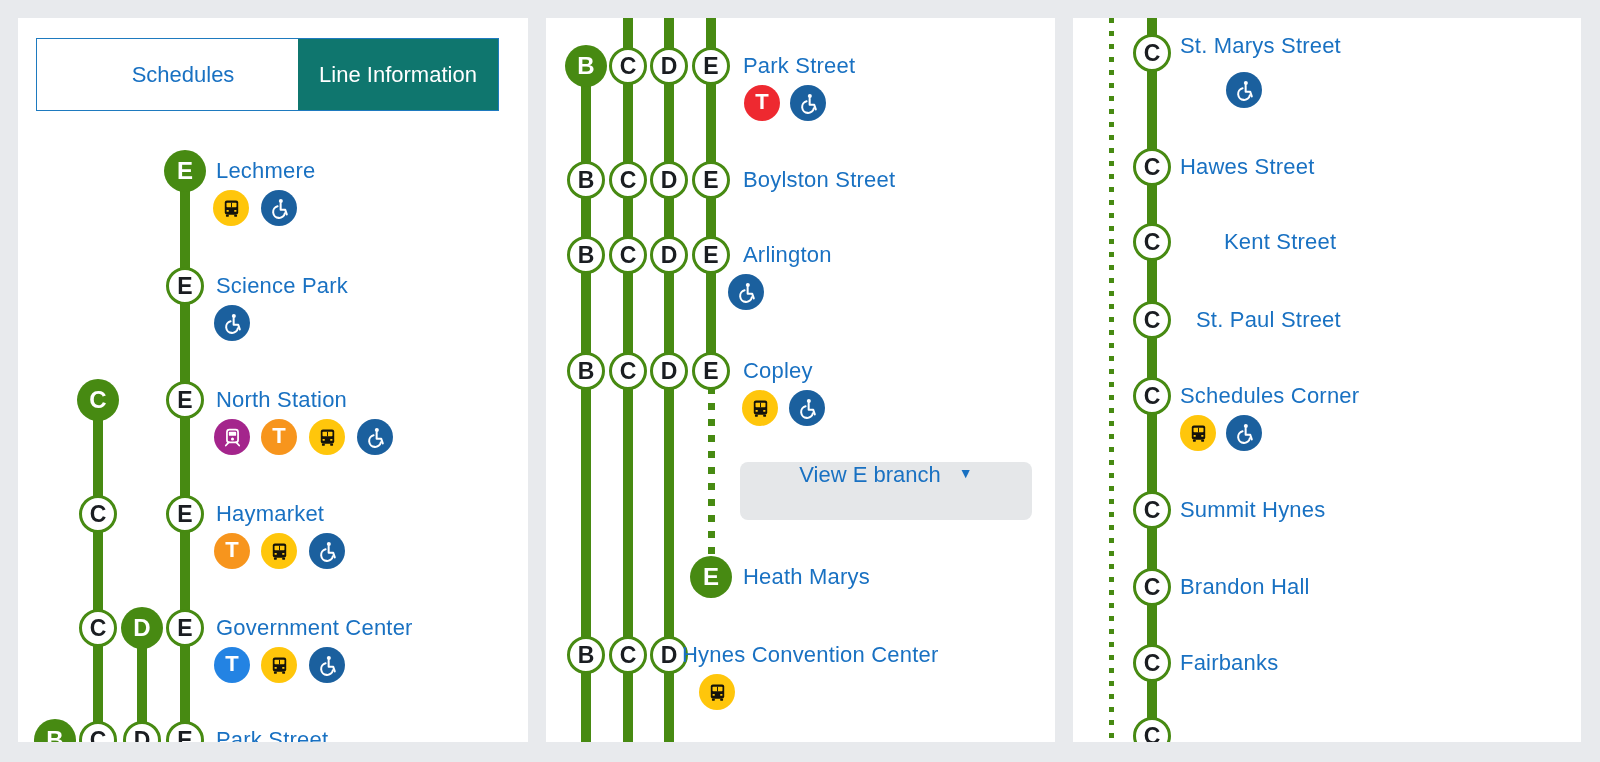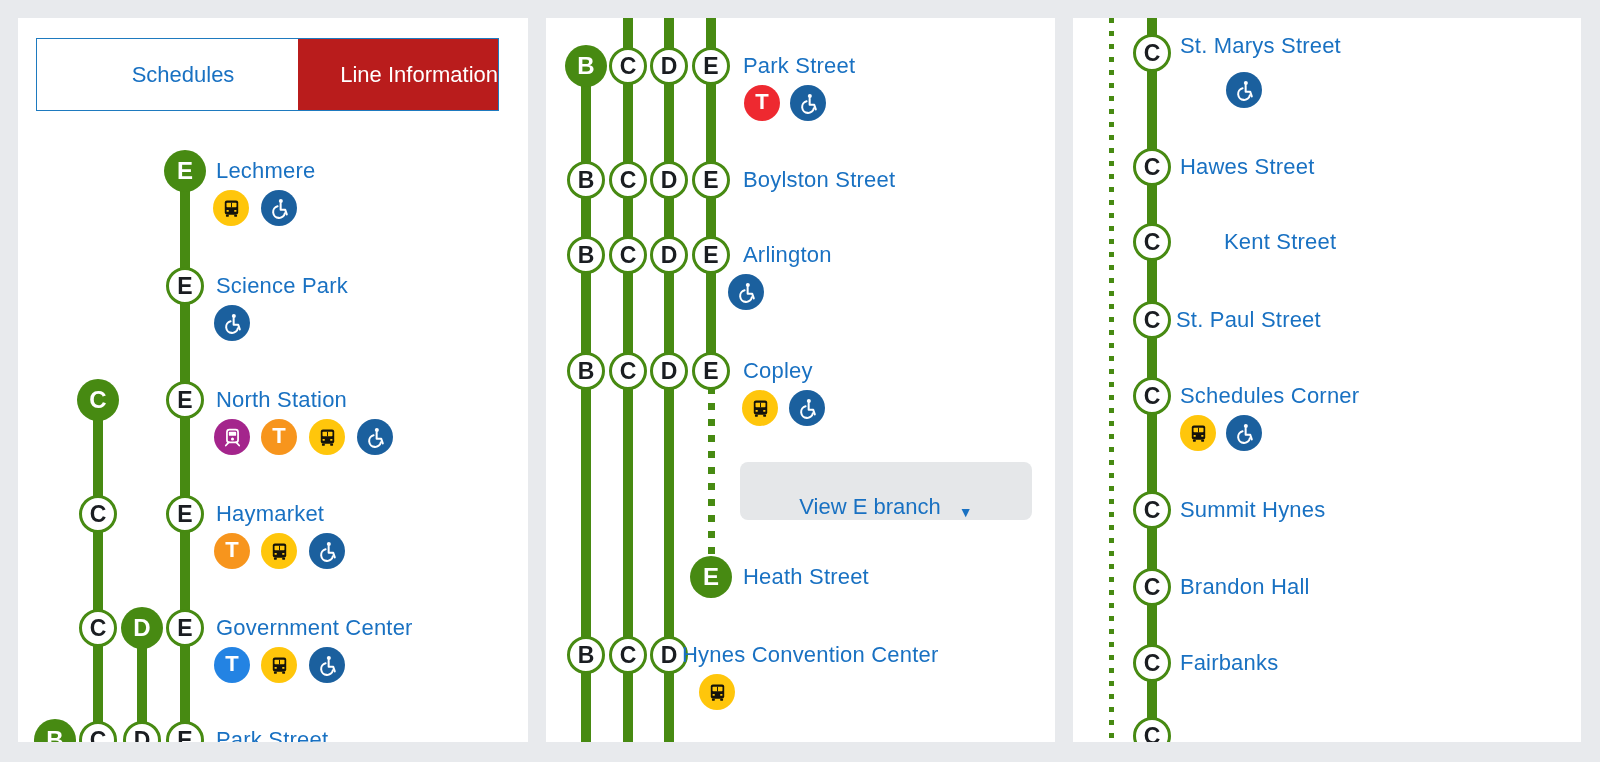--- a/index.html
+++ b/index.html
@@ -9,21 +9,21 @@
   .line{position:absolute;}
   .stop{position:absolute;width:32px;height:32px;border:3px solid;border-radius:50%;
         display:flex;align-items:center;justify-content:center;
         font-weight:bold;font-size:23px;}
   .stop.filled{width:42px;height:42px;border:none;color:#fff;font-size:24px;}
   .station-name{position:absolute;font-size:22px;line-height:32px;white-space:nowrap;
         text-decoration:none;font-weight:500;letter-spacing:.2px;}
   .amenity{position:absolute;border-radius:50%;display:flex;align-items:center;justify-content:center;}
   .tletter{color:#fff;font-weight:bold;font-size:22px;line-height:1;margin-top:-2px;}
   .branch-btn{position:absolute;border:none;border-radius:8px;font-size:22px;
-        font-family:inherit;display:flex;align-items:flex-end;justify-content:center;
+        font-family:inherit;display:flex;align-items:flex-start;justify-content:center;
         gap:18px;cursor:pointer;padding:0;}
   .chev{font-size:14px;margin-top:3px;}
   .tabgroup{position:absolute;display:flex;border:1px solid;box-sizing:border-box;background:#fff;padding-left:31px;}
   .tab{display:flex;align-items:center;justify-content:center;font-size:22px;cursor:pointer;}
 </style>
 </head>
 <body>
 
 <div id="stage" style="background: rgb(232, 234, 237);">
   <div>
@@ -169,21 +169,21 @@
           <span>D</span>
         </div>
         <div class="stop" style="position: absolute; left: 148px; top: 703px; border-color: rgb(71, 138, 18); background: rgb(255, 255, 255); color: rgb(26, 29, 33);">
           <span>E</span>
         </div>
         <a class="station-name" style="position: absolute; left: 198px; top: 706px; color: rgb(25, 113, 194);">Park Street</a>
         <div class="tabgroup" style="position: absolute; left: 18px; top: 20px; width: 463px; height: 73px; border-color: rgb(30, 122, 191);">
           <div class="tab" style="width: 230px; color: rgb(25, 113, 194);">
             <span>Schedules</span>
           </div>
-          <div class="tab active" style="flex: 1 1 0%; background: #b91c1c; color: rgb(255, 255, 255); justify-content: flex-end;">
+          <div class="tab active" style="flex: 1 1 0%; background: #0f766e; color: rgb(255, 255, 255);">
             <span>Line Information</span>
           </div>
         </div>
       </div>
       <div class="card" style="position: absolute; left: 546px; top: 18px; width: 509px; height: 724px; background: rgb(255, 255, 255);">
         <div class="line" style="position: absolute; left: 77px; top: 0px; width: 10px; height: 724px; background: rgb(71, 138, 18);"></div>
         <div class="line" style="position: absolute; left: 118px; top: 0px; width: 10px; height: 724px; background: rgb(71, 138, 18);"></div>
         <div class="line" style="position: absolute; left: 35px; top: 48px; width: 10px; height: 676px; background: rgb(71, 138, 18);"></div>
         <div class="line" style="position: absolute; left: 160px; top: 0px; width: 10px; height: 353px; background: rgb(71, 138, 18);"></div>
         <div class="line" style="position: absolute; left: 161.5px; top: 353px; width: 7px; height: 206px; background: repeating-linear-gradient(rgb(71, 138, 18) 0px, rgb(71, 138, 18) 7px, transparent 7px, transparent 16px);"></div>
@@ -270,21 +270,21 @@
         <div class="amenity" style="position: absolute; left: 243px; top: 372px; width: 36px; height: 36px; background: rgb(27, 96, 158);">
           <svg viewBox="0 0 24 24" width="23" height="23">
             <circle cx="13.4" cy="4.3" r="2.1" fill="#fff"></circle>
             <path d="M13.2 6.8 L13.2 13.4 L18 13.4 L19.6 18.2" fill="none" stroke="#fff" stroke-width="2.1" stroke-linecap="round" stroke-linejoin="round"></path>
             <path d="M10 9.6 A6.2 6.2 0 1 0 17.6 17" fill="none" stroke="#fff" stroke-width="2.1" stroke-linecap="round"></path>
           </svg>
         </div>
         <div class="stop filled" style="position: absolute; left: 144px; top: 538px; background: rgb(71, 138, 18);">
           <span>E</span>
         </div>
-        <a class="station-name" style="position: absolute; left: 197px; top: 543px; color: rgb(25, 113, 194);">Heath Street</a>
+        <a class="station-name" style="position: absolute; left: 197px; top: 543px; color: rgb(25, 113, 194);">Heath Marys</a>
         <div class="stop" style="position: absolute; left: 21px; top: 618px; border-color: rgb(71, 138, 18); background: rgb(255, 255, 255); color: rgb(26, 29, 33);">
           <span>B</span>
         </div>
         <div class="stop" style="position: absolute; left: 63px; top: 618px; border-color: rgb(71, 138, 18); background: rgb(255, 255, 255); color: rgb(26, 29, 33);">
           <span>C</span>
         </div>
         <div class="stop" style="position: absolute; left: 104px; top: 618px; border-color: rgb(71, 138, 18); background: rgb(255, 255, 255); color: rgb(26, 29, 33);">
           <span>D</span>
         </div>
         <a class="station-name" style="position: absolute; left: 136px; top: 621px; color: rgb(25, 113, 194);">Hynes Convention Center</a>
@@ -322,21 +322,21 @@
           <span>C</span>
         </div>
         <a class="station-name" style="position: absolute; left: 107px; top: 133px; color: rgb(25, 113, 194);">Hawes Street</a>
         <div class="stop" style="position: absolute; left: 60px; top: 205px; border-color: rgb(71, 138, 18); background: rgb(255, 255, 255); color: rgb(26, 29, 33);">
           <span>C</span>
         </div>
         <a class="station-name" style="position: absolute; left: 107px; top: 208px; color: rgb(25, 113, 194); margin-left: 44px;">Kent Street</a>
         <div class="stop" style="position: absolute; left: 60px; top: 283px; border-color: rgb(71, 138, 18); background: rgb(255, 255, 255); color: rgb(26, 29, 33);">
           <span>C</span>
         </div>
-        <a class="station-name" style="position: absolute; left: 103px; top: 286px; color: rgb(25, 113, 194);">St. Paul Street</a>
+        <a class="station-name" style="position: absolute; left: 123px; top: 286px; color: rgb(25, 113, 194);">St. Paul Street</a>
         <div class="stop" style="position: absolute; left: 60px; top: 359px; border-color: rgb(71, 138, 18); background: rgb(255, 255, 255); color: rgb(26, 29, 33);">
           <span>C</span>
         </div>
         <a class="station-name" style="position: absolute; left: 107px; top: 362px; color: rgb(25, 113, 194);">Schedules Corner</a>
         <div class="amenity" style="position: absolute; left: 107px; top: 397px; width: 36px; height: 36px; background: rgb(255, 198, 11);">
           <svg viewBox="0 0 24 24" width="23" height="23">
             <rect x="5" y="3.6" width="14" height="14.8" rx="2.2" fill="#15130a"></rect>
             <rect x="6.8" y="6" width="10.4" height="4.8" rx="0.8" fill="#FFC60B"></rect>
             <rect x="11.5" y="6" width="1" height="4.8" fill="#15130a"></rect>
             <rect x="6.8" y="13.6" width="2.4" height="1.7" rx="0.4" fill="#FFC60B"></rect>

